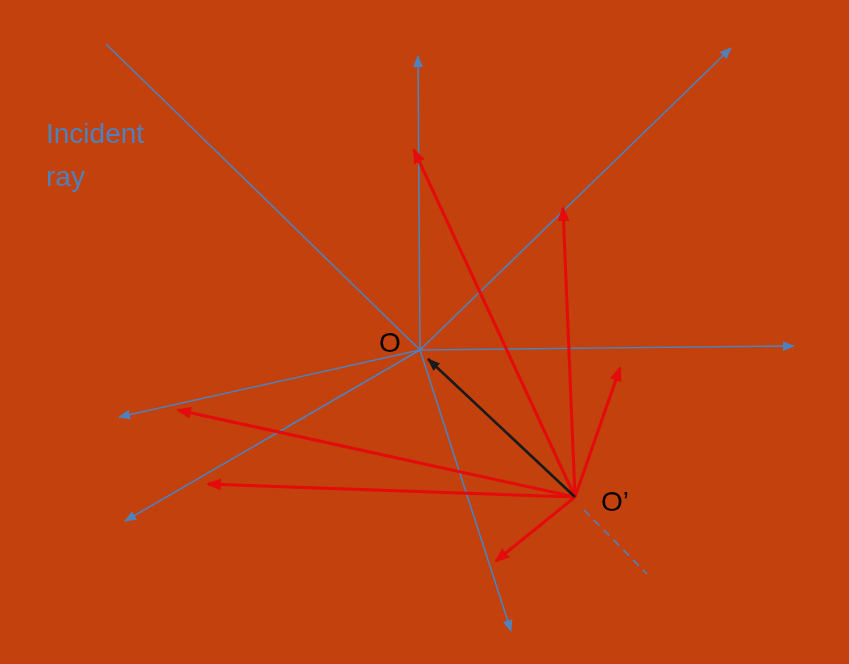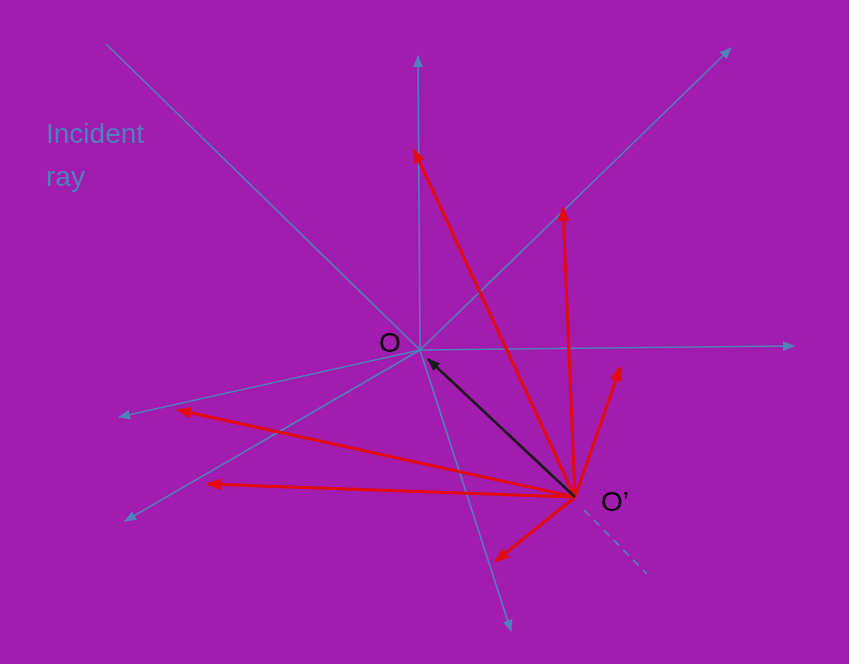--- a/index.html
+++ b/index.html
@@ -4,21 +4,21 @@
 <style>
   html, body {
     margin: 0;
     padding: 0;
     background: #ffffff;
   }
   .diagram-wrap {
     position: relative;
     width: 849px;
     height: 664px;
-    background: #a21caf;
+    background: #c2410c;
     overflow: hidden;
     font-family: "Liberation Sans", sans-serif;
     text-align: right;
   }
   svg {
     display: block;
   }
   .diagram-label {
     font-family: "Liberation Sans", sans-serif;
     font-size: 28px;

